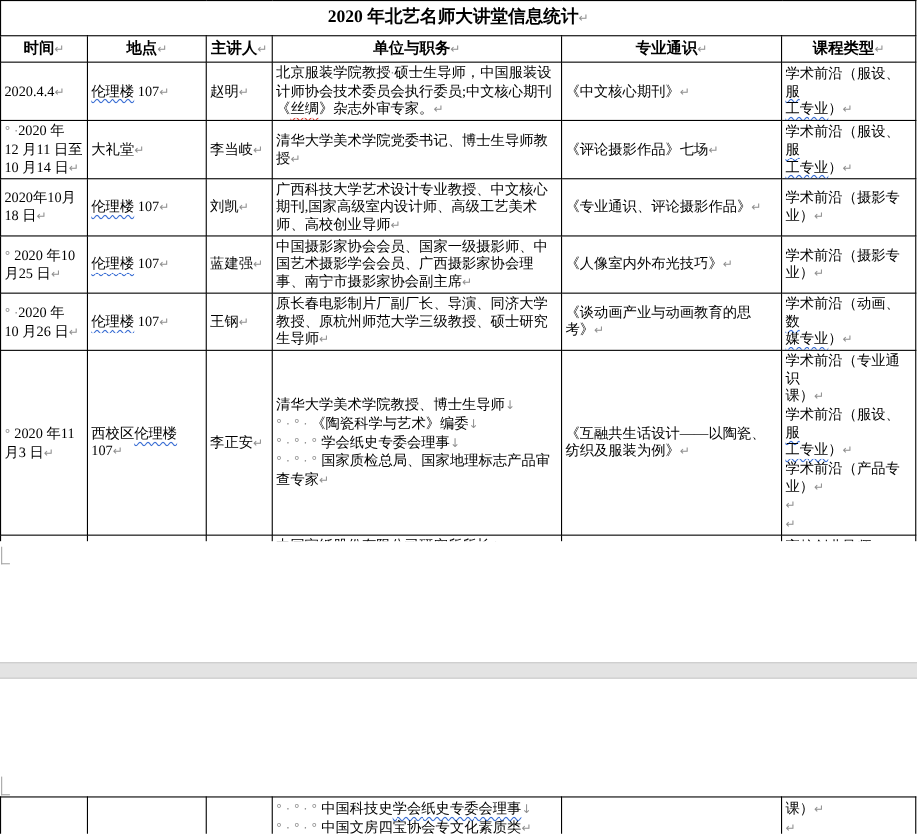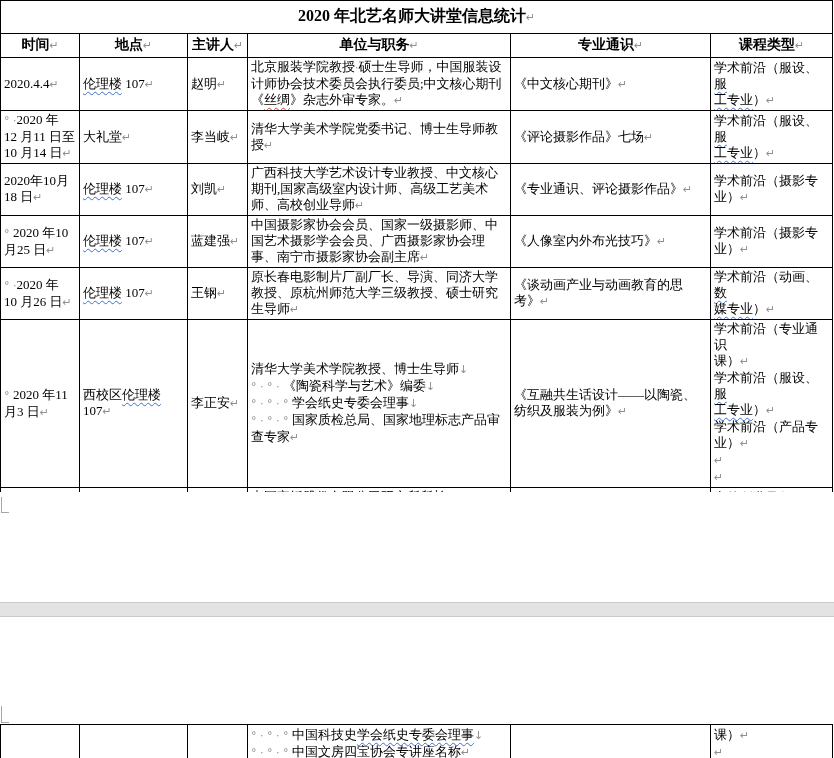--- a/index.html
+++ b/index.html
@@ -297,21 +297,21 @@
       <col style="width: 200px;">
       <col style="width: 122px;">
     </colgroup>
   <tbody id="cont-tbody">
       <tr>
         <td></td>
         <td></td>
         <td></td>
         <td>
           <div class="line"><span class="seg m">° · ° · ° </span><span class="seg">中国科技史</span><span class="seg wb">学会纸史专委会理事</span><span class="seg m">↓</span></div>
-          <div class="line"><span class="seg m">° · ° · ° </span><span class="seg">中国文房四宝协会专</span><span class="seg wb">讲座名称</span><span class="seg m">↵</span></div>
+          <div class="line"><span class="seg m">° · ° · ° </span><span class="seg">中国文房四宝协会专</span><span class="seg wb">文化素质类</span><span class="seg m">↵</span></div>
         </td>
         <td></td>
         <td>
           <div class="line"><span class="seg">课）</span><span class="seg m">↵</span></div>
           <div class="line"><span class="seg m">↵</span></div>
         </td>
       </tr>
     </tbody>
 </table>
 

